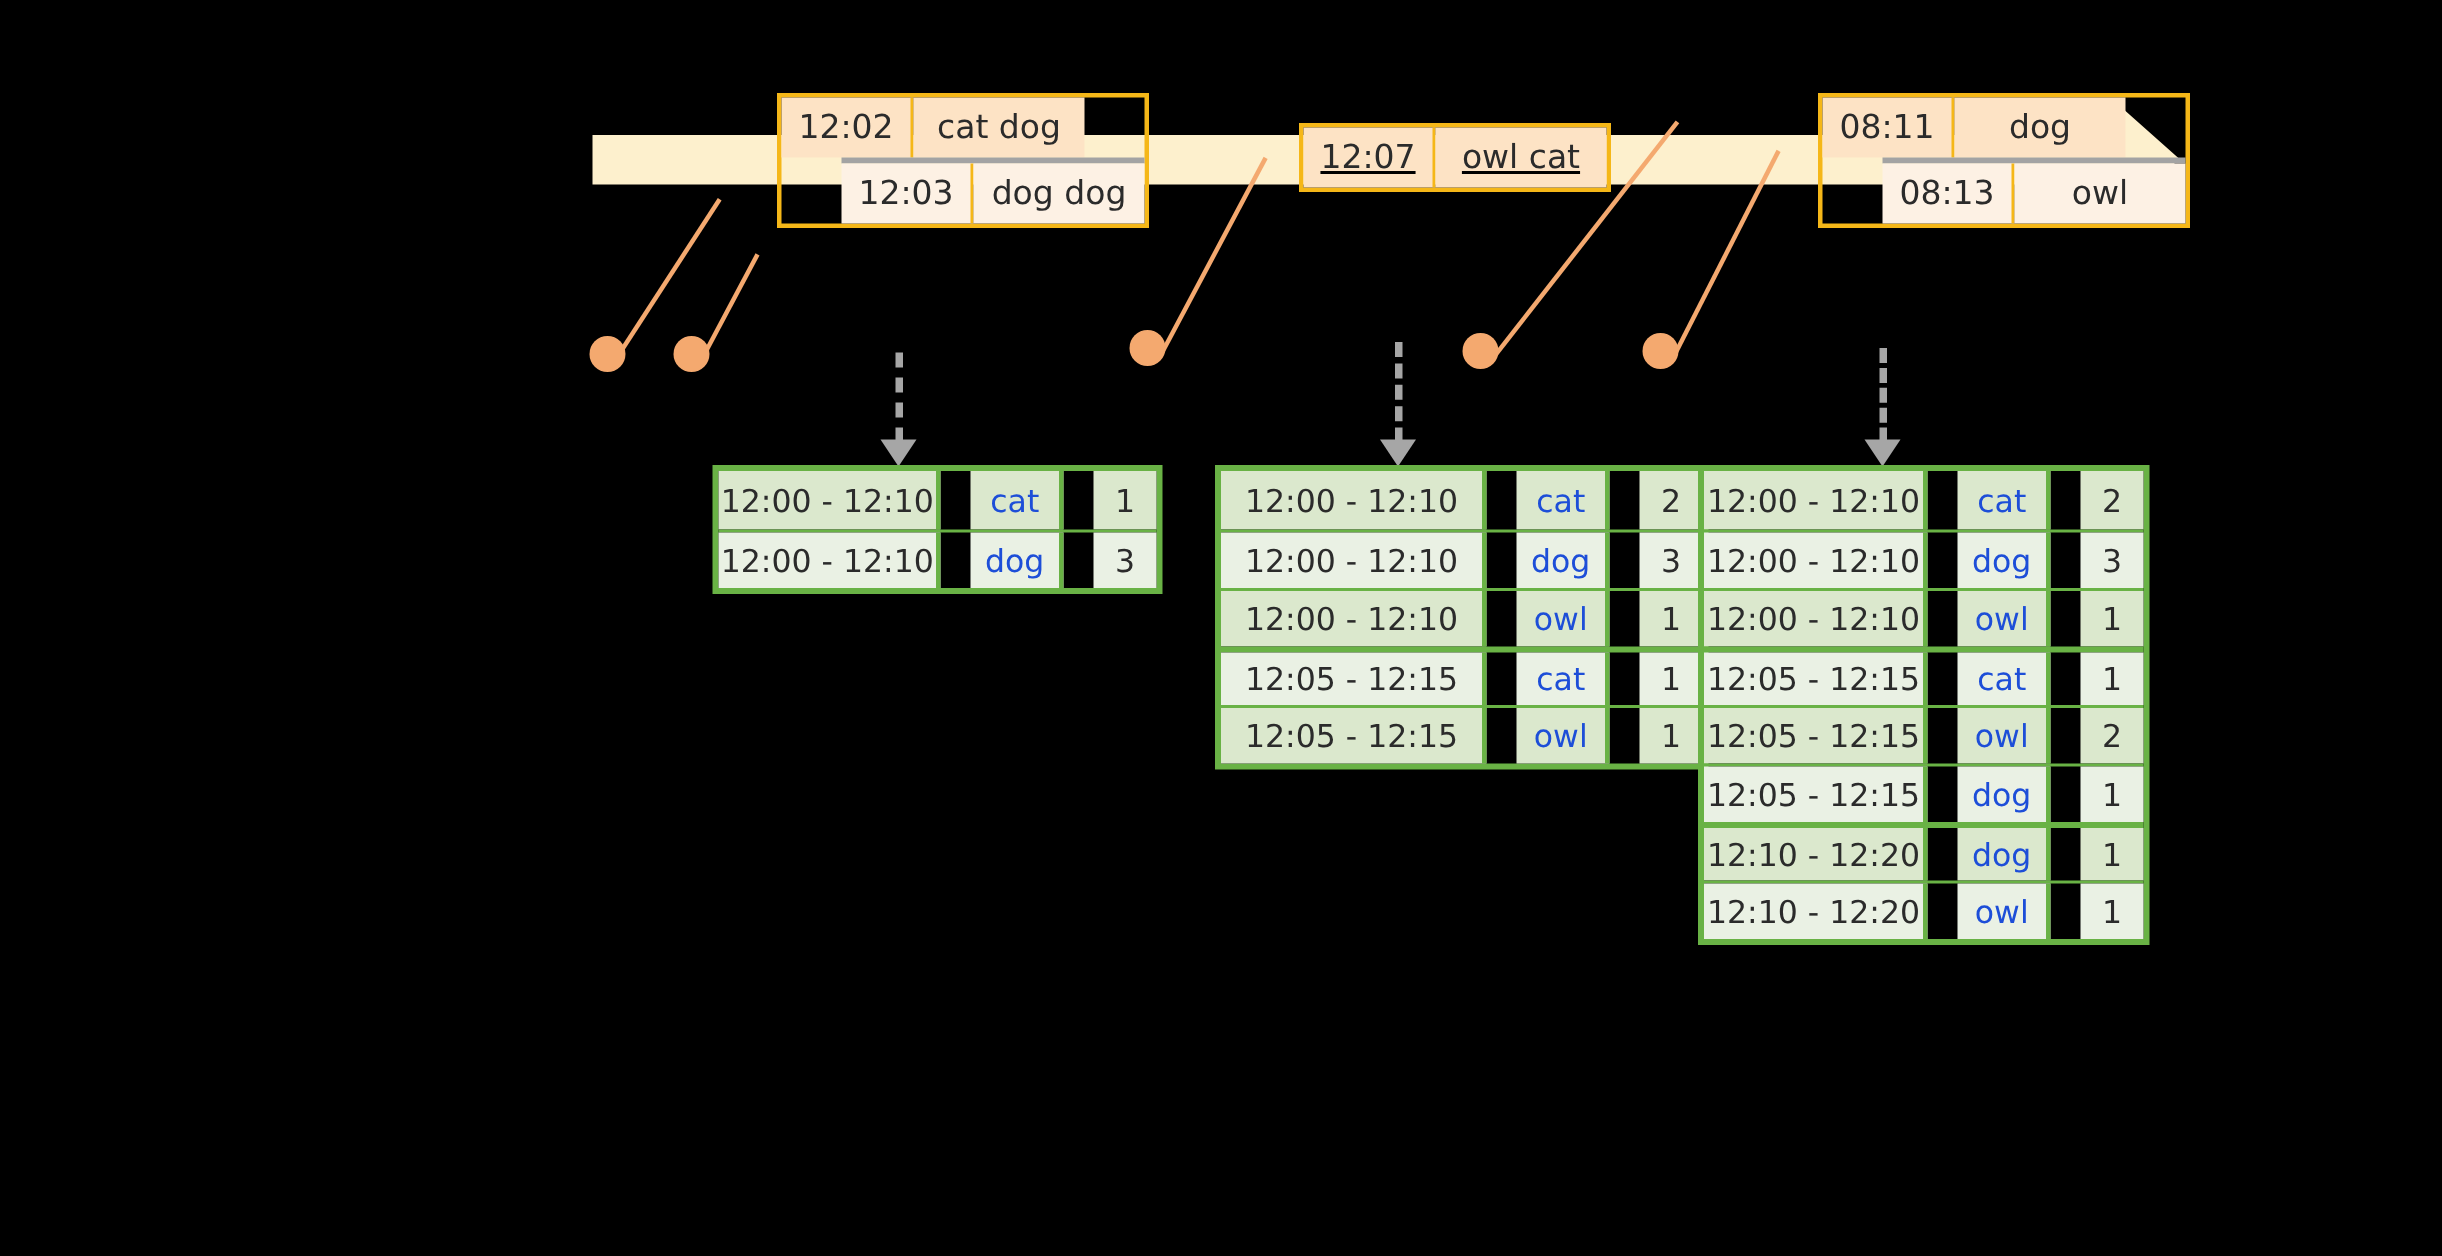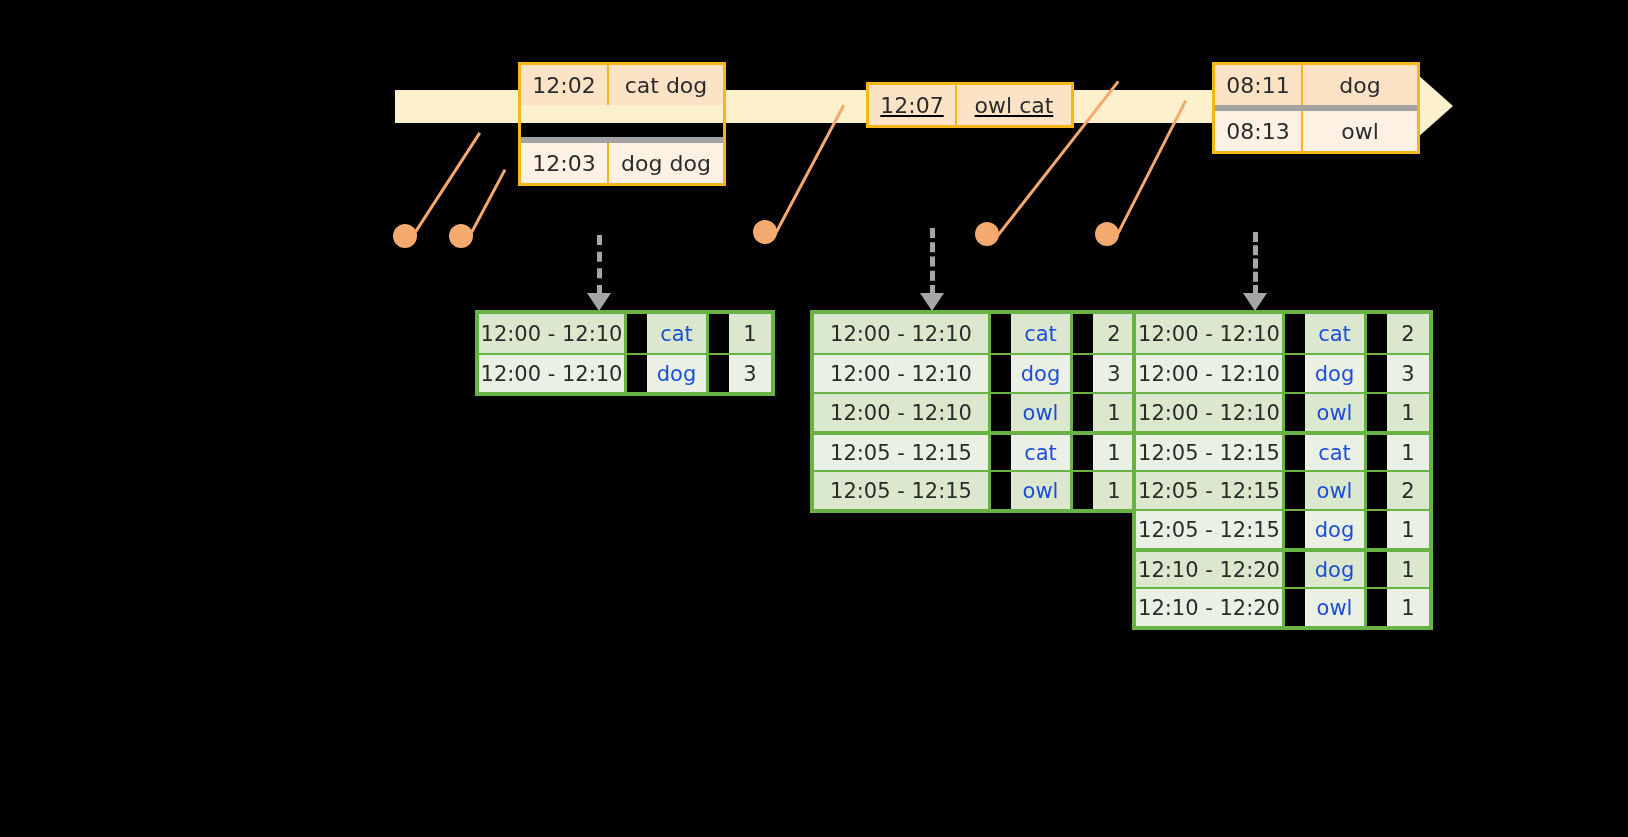--- a/index.html
+++ b/index.html
@@ -46,21 +46,22 @@
     display: flex;
     flex-direction: column;
     z-index: 6;
   }
   .event-row {
     display: flex;
     flex-direction: row;
     height: 40px;
   }
   .event-row + .event-row {
-    border-top: 6px solid #a3a3a3;
+    border-top: 4px solid #a3a3a3;
+    margin-left: 40px;
   }
   .event-row .cell-time {
     width: 88px;
     display: flex;
     align-items: center;
     justify-content: center;
     font-size: 22px;
     color: #2b2b2b;
     border-right: 2px solid #f5b718;
     box-sizing: border-box;
@@ -72,21 +73,21 @@
     justify-content: center;
     font-size: 22px;
     color: #2b2b2b;
     box-sizing: border-box;
   }
   .event-row.shade-a .cell-time,
   .event-row.shade-a .cell-words { background: #fde3c5; }
   .event-row.shade-b .cell-time,
   .event-row.shade-b .cell-words { background: #fdf1e4; }
 
-  #event-box-1 { left: 518px; top: 62px; gap: 32px; }
+  #event-box-1 { left: 518px; top: 62px; }
   #event-box-2 { left: 866px; top: 82px; text-decoration: underline; }
   #event-box-3 { left: 1212px; top: 62px; }
 
   
   .connector-line {
     position: absolute;
     background: #f4a96f;
     transform-origin: 0 0;
     height: 3px;
     z-index: 3;

